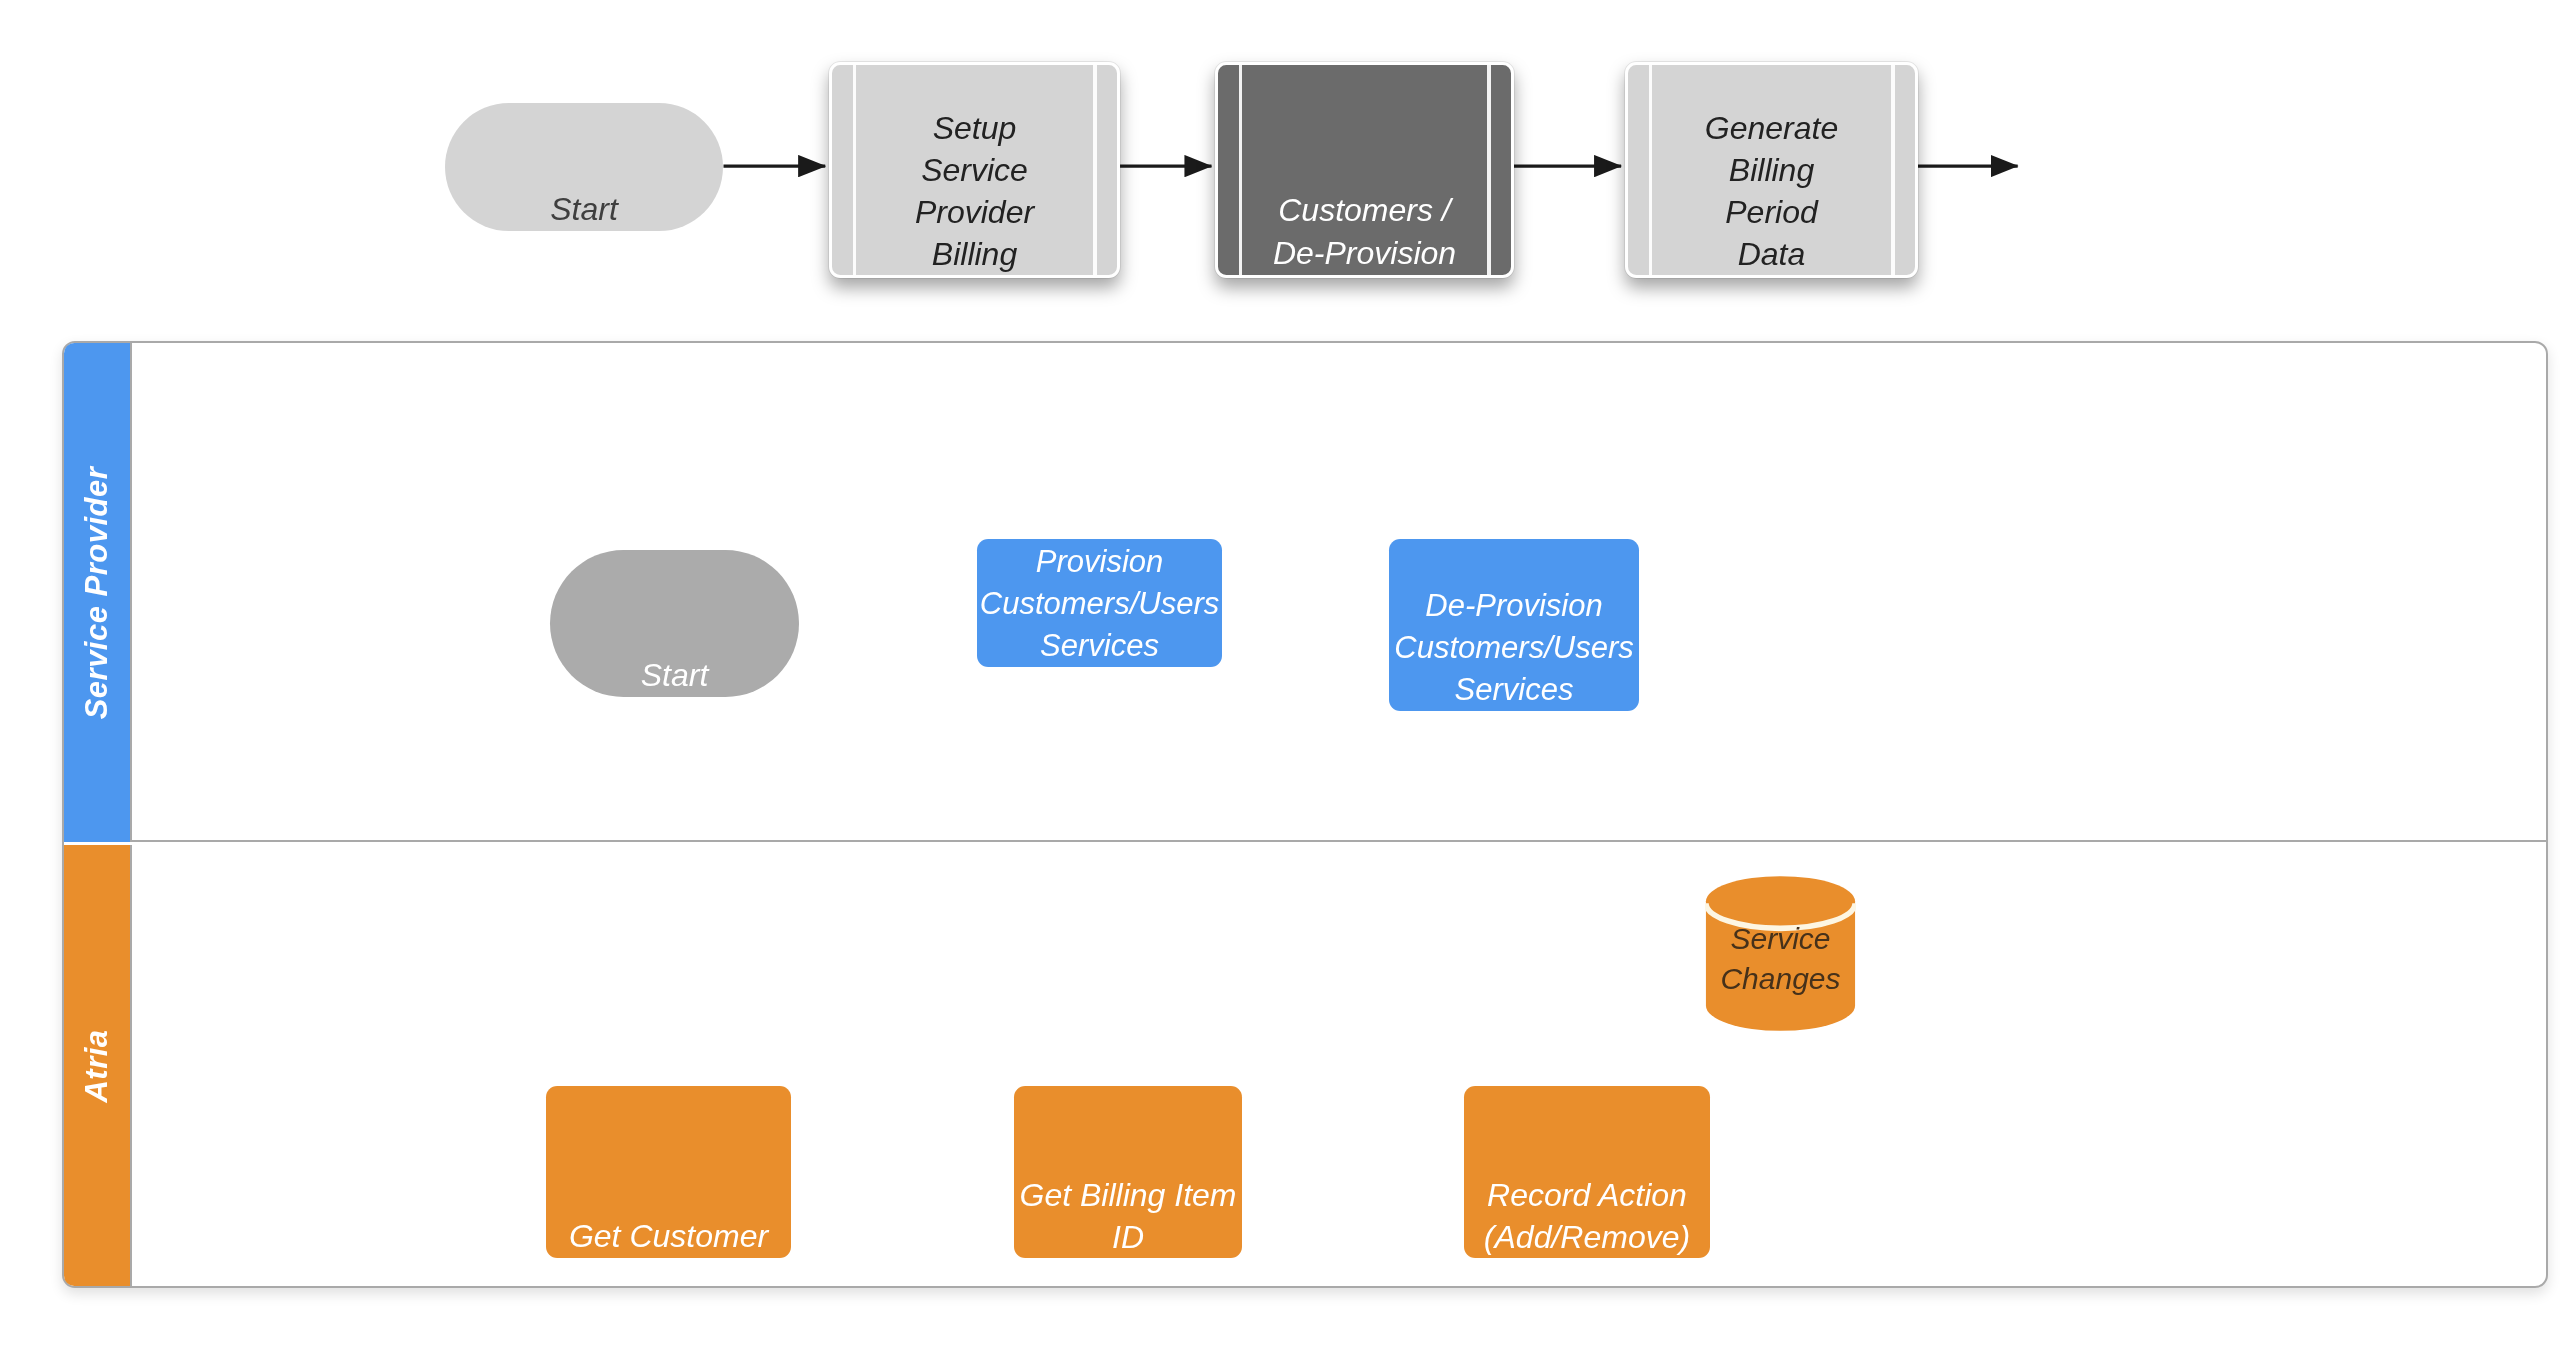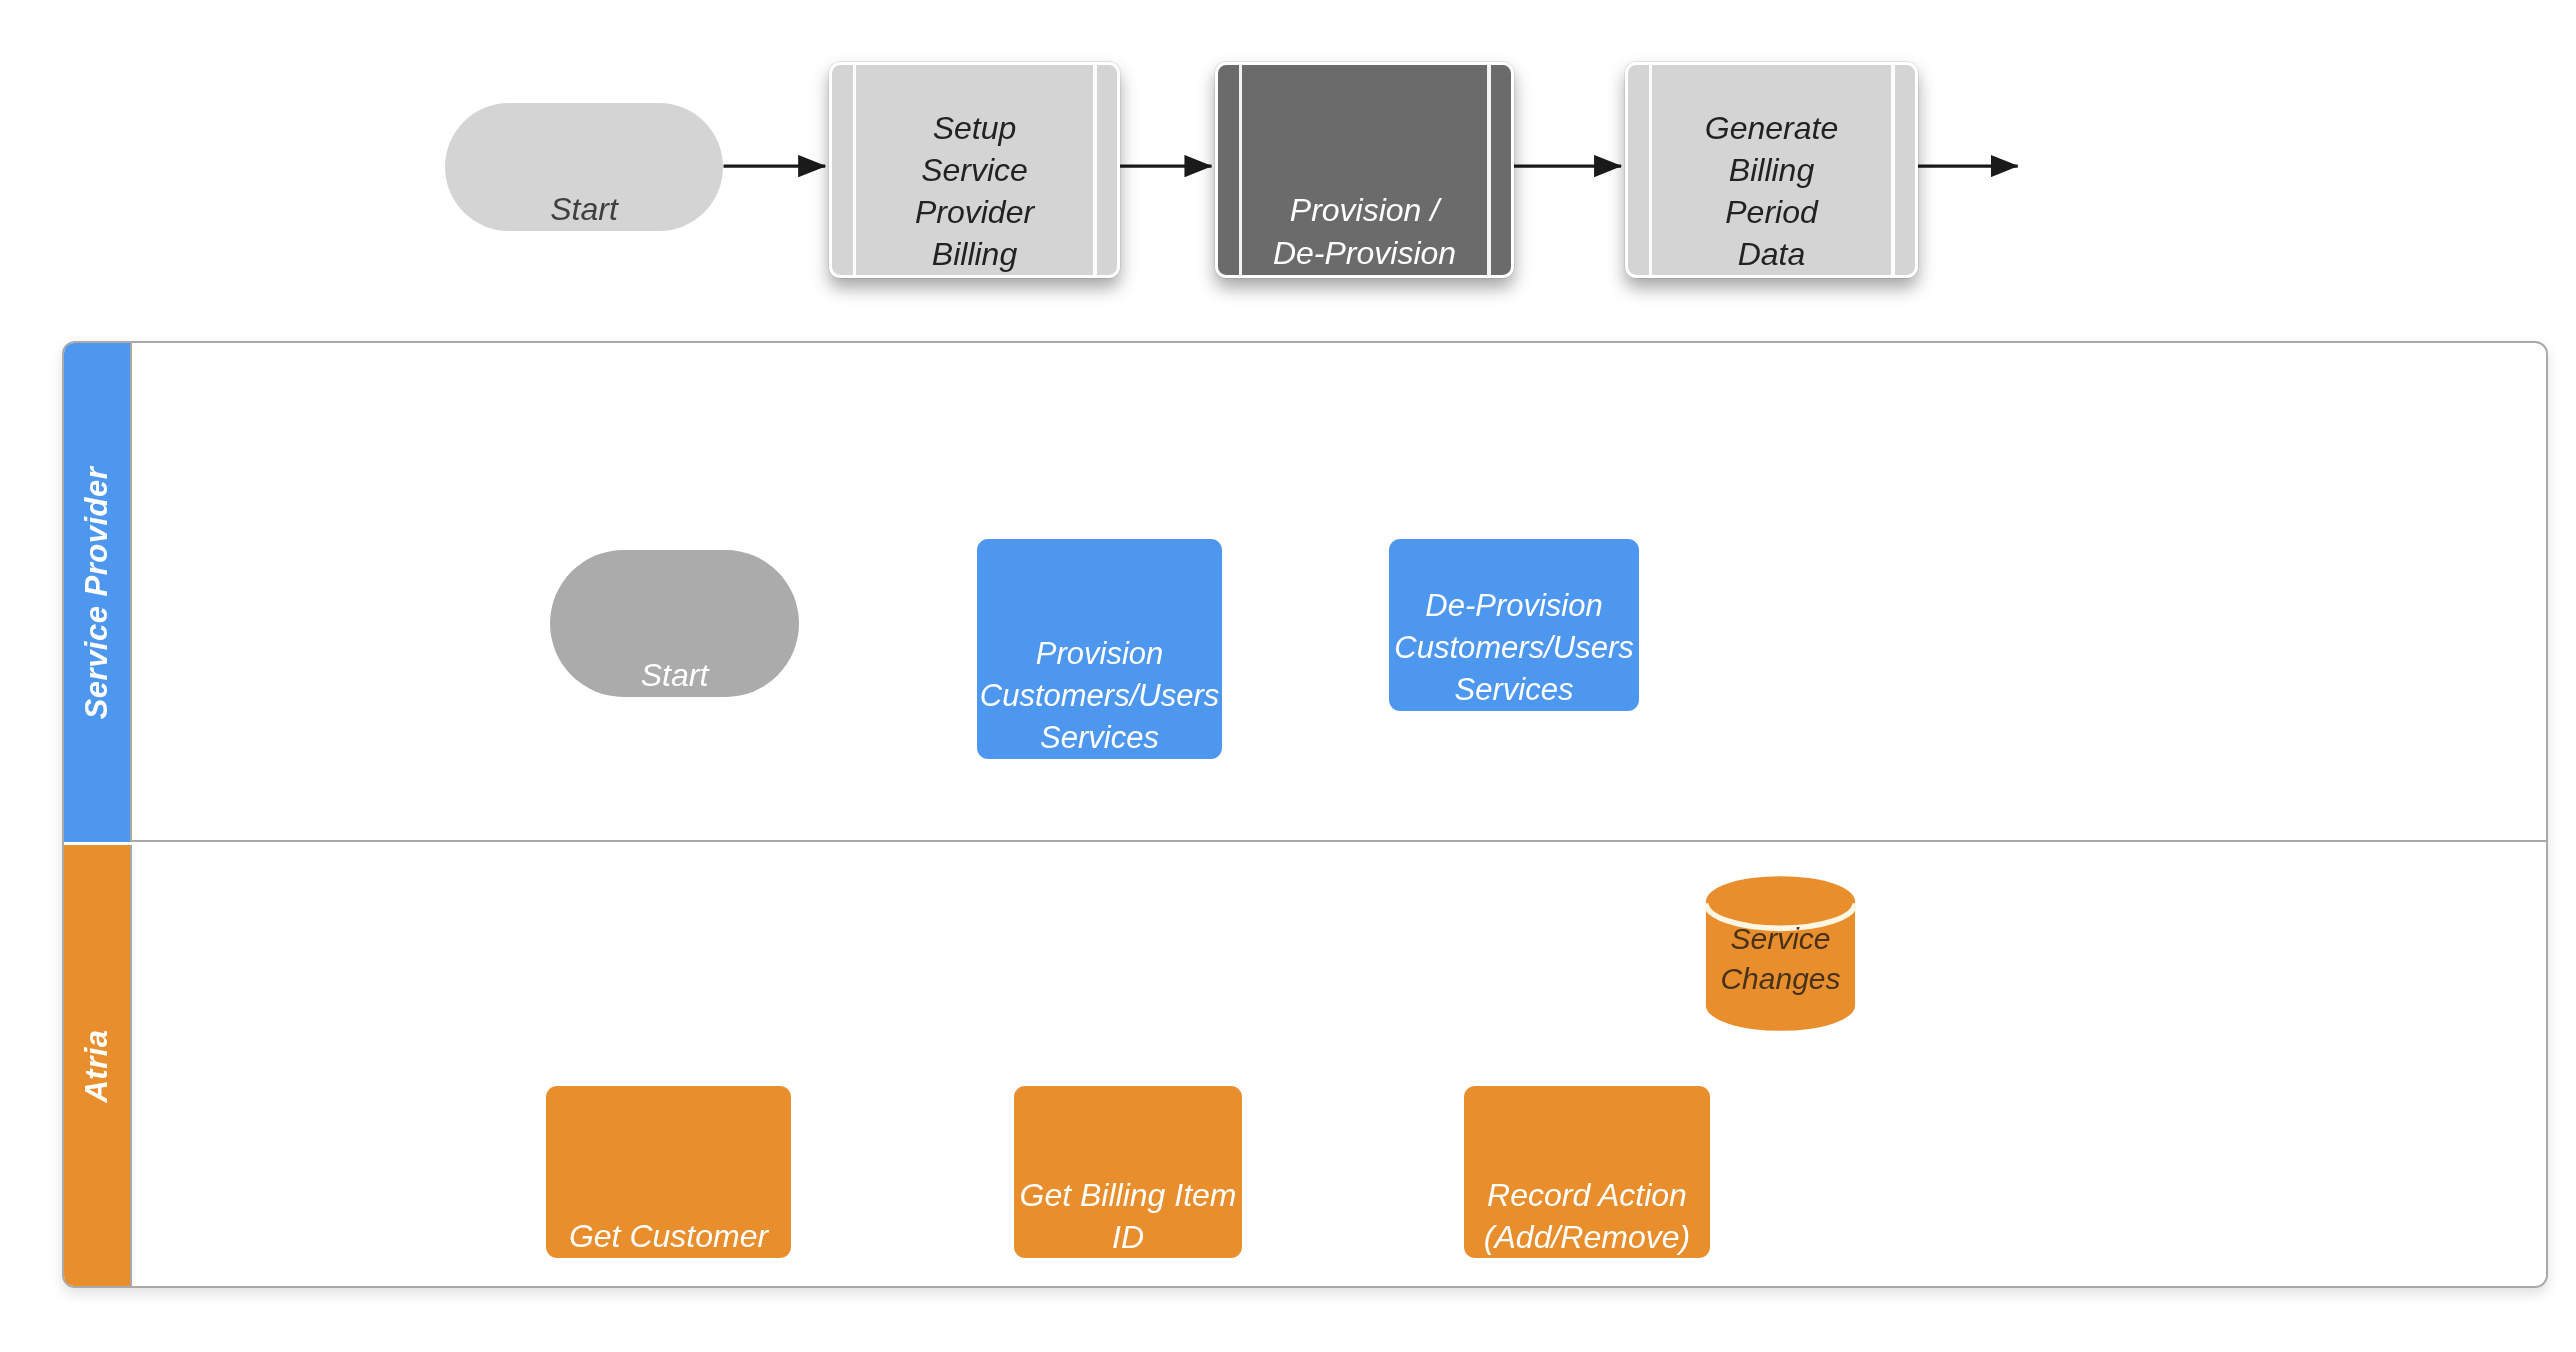--- a/index.html
+++ b/index.html
@@ -35,21 +35,21 @@
                  font-weight:bold;font-style:italic;font-size:31px;letter-spacing:0.5px;}
 
   
   .n-start-top{left:445px;top:103px;width:278px;height:128px;}
   .n-setup{left:829px;top:62px;width:291px;height:216px;line-height:42px;}
   .n-prov-top{left:1215px;top:62px;width:299px;height:216px;}
   .n-generate{left:1625px;top:62px;width:293px;height:216px;line-height:42px;}
   .n-end-top{left:2022px;top:103px;width:280px;height:128px;}
 
   .n-sp-start{left:550px;top:550px;width:249px;height:147px;color:#ffffff;}
-  .n-provision{left:977px;top:539px;width:245px;height:220px;line-height:42px;font-size:31px;}
+  .n-provision{left:977px;top:539px;width:245px;height:128px;line-height:42px;font-size:31px;}
   .n-deprovision{left:1389px;top:539px;width:250px;height:172px;line-height:42px;font-size:31px;}
 
   .n-get-customer{left:546px;top:1086px;width:245px;height:172px;}
   .n-get-billing{left:1014px;top:1086px;width:228px;height:172px;line-height:42px;}
   .n-record{left:1464px;top:1086px;width:246px;height:172px;line-height:42px;}
   .n-restart{left:1960px;top:1099px;width:275px;height:140px;background:var(--mid-gray);color:#ffffff;}
 
   .cylinder{position:absolute;left:1705px;top:875px;width:151px;height:157px;}
   .cyl-text{position:absolute;left:1705px;top:919px;width:151px;text-align:center;
             font-size:30px;line-height:40px;color:#46311a;}
@@ -98,21 +98,21 @@
     <div class="stripe right"></div>
     <div>Setup</div>
     <div>Service</div>
     <div>Provider</div>
     <div>Billing</div>
   </div>
 
   <div class="node subprocess dark n-prov-top">
     <div class="stripe left"></div>
     <div class="stripe right"></div>
-    <div>Provision /</div>
+    <div>Customers /</div>
     <div>De-Provision</div>
   </div>
 
   <div class="node subprocess n-generate">
     <div class="stripe left"></div>
     <div class="stripe right"></div>
     <div>Generate</div>
     <div>Billing</div>
     <div>Period</div>
     <div>Data</div>

